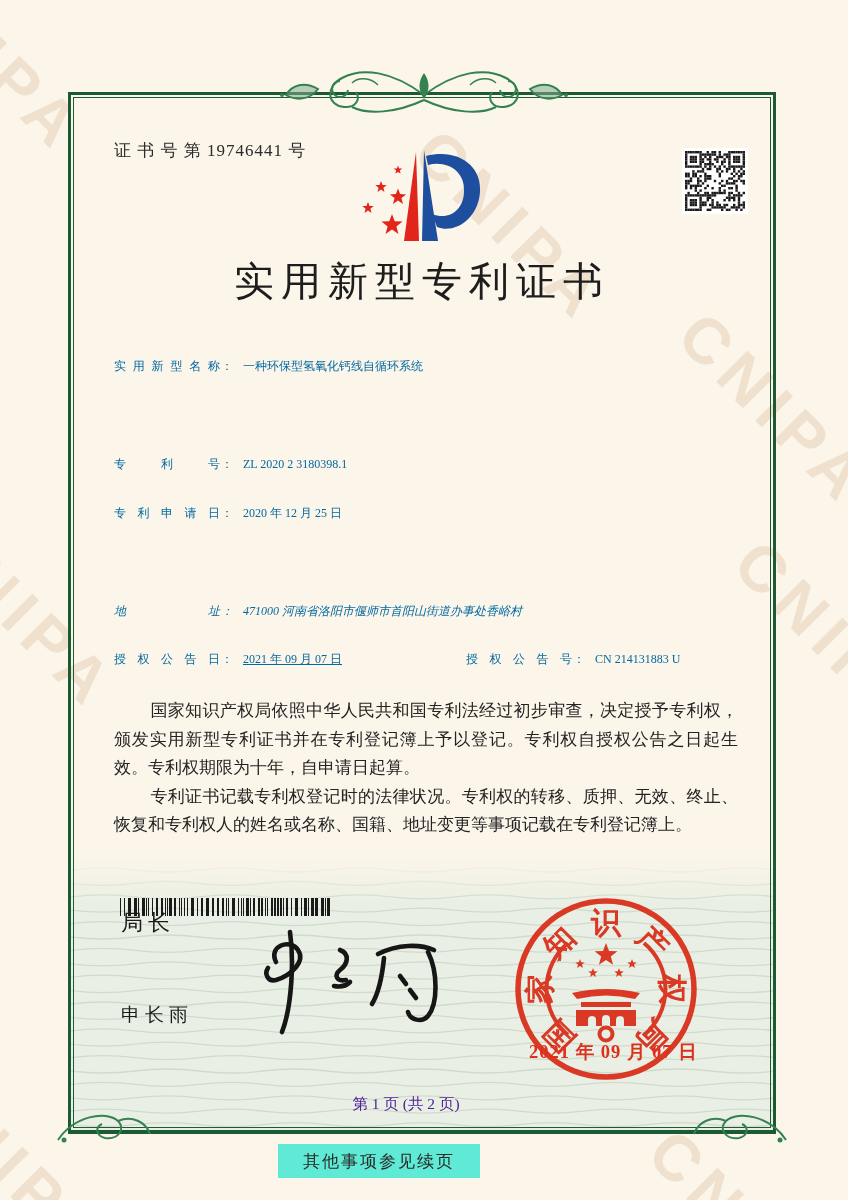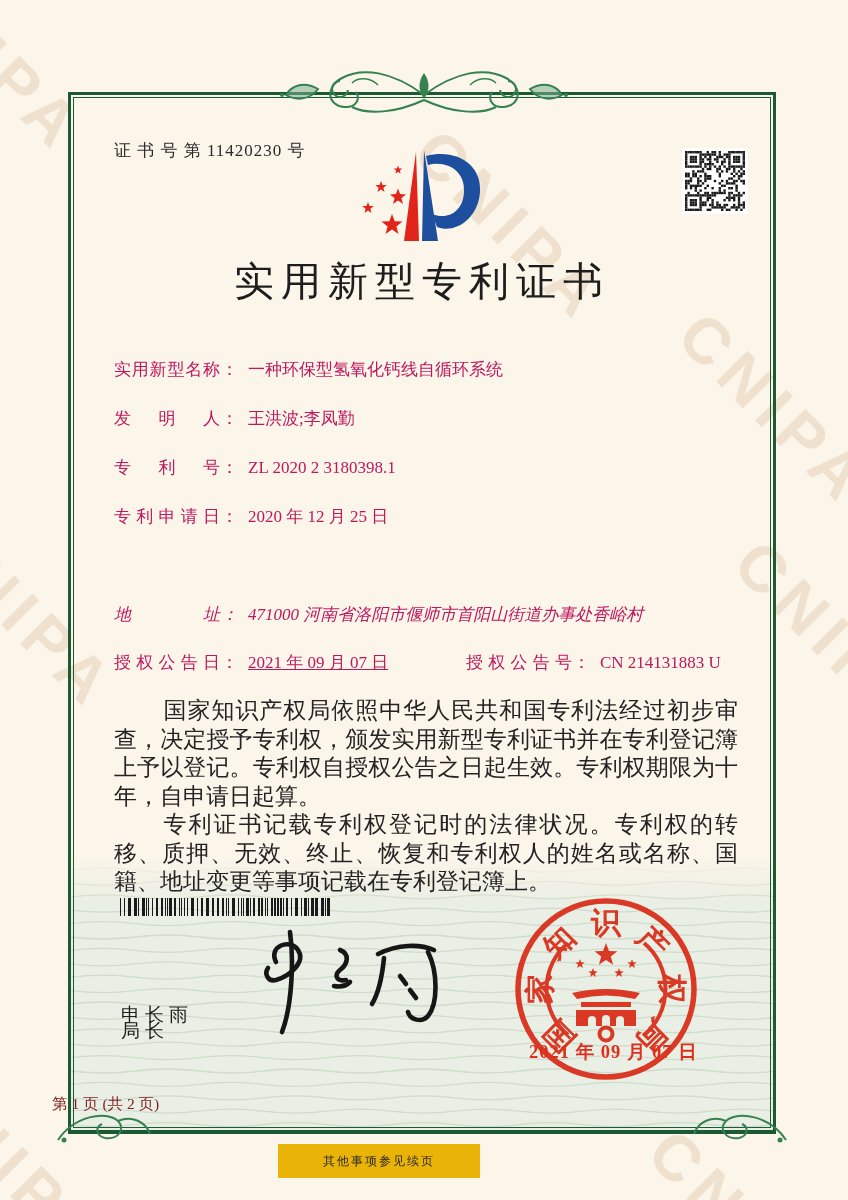--- a/index.html
+++ b/index.html
@@ -18,37 +18,37 @@
   #frame{left:68px;top:92px;width:708px;height:1042px;border:3px solid #1c5a33;
          border-bottom-width:4px;box-sizing:border-box;z-index:3;}
   #frame-inner{position:absolute;left:2px;top:2px;right:2px;bottom:2px;border:1px solid #1c5a33;}
   .orn{z-index:4;}
   
   #cert-no{left:114px;top:139px;font-size:17px;letter-spacing:1px;z-index:4;}
   #logo{left:352px;top:146px;width:140px;height:102px;z-index:4;}
   #qr{left:682px;top:148px;width:66px;height:66px;background:#fff;z-index:4;}
   #title{left:68px;top:254px;width:708px;text-align:center;font-size:40px;font-weight:normal;
          letter-spacing:7px;color:#1d1d1d;z-index:4;}
-  .frow{font-size:17px;z-index:4;color:#be185d;white-space:nowrap;}
+  .frow{font-size:12px;z-index:4;color:#0369a1;white-space:nowrap;}
   .flabel{display:inline-block;width:106px;text-align:justify;text-align-last:justify;vertical-align:top;}
   .fcolon{display:inline-block;margin:0 10px 0 1px;}
-  #paras{left:114px;top:697px;width:624px;font-size:23px;line-height:28.5px;
+  #paras{left:114px;top:697px;width:624px;font-size:17px;line-height:28.5px;
          text-align:justify;color:#232323;z-index:4;}
   #paras p{margin:0;text-indent:2.15em;}
   #barcode{left:120px;top:898px;width:212px;height:18px;z-index:4;}
-  #signer-title{left:121px;top:1018px;font-size:19px;letter-spacing:5px;color:#1c1c1c;z-index:4;}
+  #signer-title{left:121px;top:908px;font-size:22px;letter-spacing:5px;color:#1c1c1c;z-index:4;}
   #signer-name{left:121px;top:1002px;font-size:19px;letter-spacing:5px;color:#1c1c1c;z-index:4;}
   #signature{left:238px;top:920px;width:218px;height:124px;z-index:4;}
   #seal{left:513px;top:896px;width:186px;height:186px;z-index:5;opacity:.93;}
   #seal-date{left:529px;top:1039px;font-size:18.5px;font-weight:bold;color:#dd2f1b;
              letter-spacing:1px;z-index:6;white-space:nowrap;}
-  #page-num{left:68px;top:1094px;width:708px;font-size:15.5px;color:#7f1d1d;
+  #page-num{left:68px;top:1094px;width:708px;text-align:center;font-size:15.5px;color:#4c1d95;
             z-index:4;transform:translateX(-16px);}
-  #cont-box{left:278px;top:1144px;width:202px;height:34px;background:#eab308;z-index:4;
-            display:flex;align-items:center;justify-content:center;font-size:12px;color:#2a2a2a;
+  #cont-box{left:278px;top:1144px;width:202px;height:34px;background:#5eead4;z-index:4;
+            display:flex;align-items:center;justify-content:center;font-size:17px;color:#2a2a2a;
             letter-spacing:2px;}
 </style>
 </head>
 <body>
 
 <div class="page">
 
   <div id="wm-layer">
       <div class="wm" style="left: -70px; top: -55px;">CNIPA</div>
       <div class="wm" style="left: 452px; top: 115px;">CNIPA</div>
@@ -111,21 +111,21 @@
     </g>
   </svg>
   <svg class="abs orn" style="left:692px;top:1108px;" width="96" height="40" viewBox="0 0 96 40">
     <g fill="none" stroke="#35814f" stroke-width="2" transform="translate(96,0) scale(-1,1)">
       <path d="M2,32 C18,8 50,2 62,13 C70,21 62,32 49,30 C40,28 39,19 46,16"></path>
       <path d="M62,13 C76,7 90,14 94,26"></path>
       <circle cx="8" cy="32" r="2.5" fill="#35814f" stroke="none"></circle>
     </g>
   </svg>
 
-  <div id="cert-no" class="abs">证 书 号 第 11420230 号</div>
+  <div id="cert-no" class="abs">证 书 号 第 19746441 号</div>
 
   <svg id="logo" class="abs" viewBox="0 0 140 102">
     <g id="logo-stars" fill="#e1251b">
         <path d="M46.0,19.5L47.1,22.5L50.3,22.6L47.8,24.6L48.6,27.6L46.0,25.9L43.4,27.6L44.2,24.6L41.7,22.6L44.9,22.5Z"></path>
         <path d="M29.0,35.0L30.5,39.0L34.7,39.1L31.4,41.8L32.5,45.9L29.0,43.5L25.5,45.9L26.6,41.8L23.3,39.1L27.5,39.0Z"></path>
         <path d="M46.0,42.5L48.1,48.1L54.1,48.4L49.4,52.1L51.0,57.9L46.0,54.6L41.0,57.9L42.6,52.1L37.9,48.4L43.9,48.1Z"></path>
         <path d="M16.0,56.0L17.5,60.0L21.7,60.1L18.4,62.8L19.5,66.9L16.0,64.5L12.5,66.9L13.6,62.8L10.3,60.1L14.5,60.0Z"></path>
         <path d="M40.0,68.0L42.7,75.3L50.5,75.6L44.4,80.4L46.5,87.9L40.0,83.6L33.5,87.9L35.6,80.4L29.5,75.6L37.3,75.3Z"></path>
       </g>
     <path d="M64,6 L67,95 L52,95 Z" fill="#e1251b"></path>
@@ -446,23 +446,20 @@
         <rect x="53.4" y="60.599999999999994" width="2.4" height="2.4"></rect>
         <rect x="58.199999999999996" y="60.599999999999994" width="2.4" height="2.4"></rect>
       </g>
   </svg>
 
   <div id="title" class="abs">实用新型专利证书</div>
 
   <div class="abs frow" style="left:114px;top:358px;">
     <span class="flabel">实用新型名称</span><span class="fcolon">：</span><span>一种环保型氢氧化钙线自循环系统</span>
   </div>
-  <div class="abs frow" style="left:114px;top:407px;">
-    <span class="flabel">发明人</span><span class="fcolon">：</span><span>王洪波;李凤勤</span>
-  </div>
   <div class="abs frow" style="left:114px;top:456px;">
     <span class="flabel">专利号</span><span class="fcolon">：</span><span>ZL 2020 2 3180398.1</span>
   </div>
   <div class="abs frow" style="left:114px;top:505px;">
     <span class="flabel">专利申请日</span><span class="fcolon">：</span><span>2020 年 12 月 25 日</span>
   </div>
   <div class="abs frow" style="left:114px;top:603px;font-style:italic;">
     <span class="flabel">地址</span><span class="fcolon">：</span><span>471000 河南省洛阳市偃师市首阳山街道办事处香峪村</span>
   </div>
 

